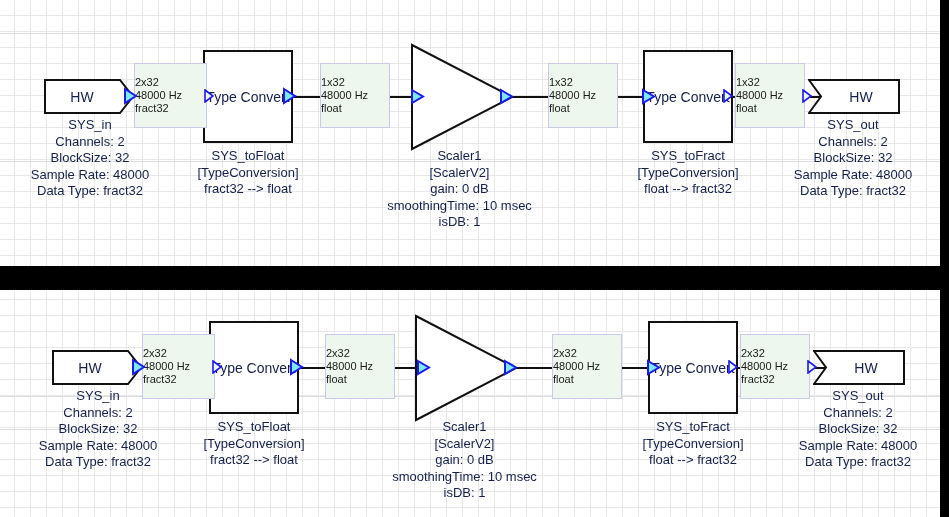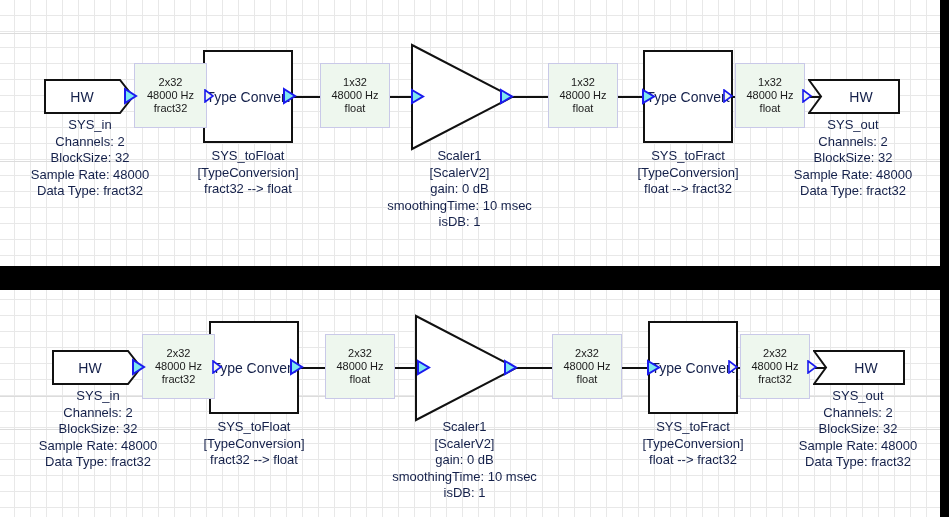--- a/index.html
+++ b/index.html
@@ -35,21 +35,21 @@
   .hw-out svg{display:block;}
   .hw-out .t{position:absolute;left:14px;right:0;top:50%;transform:translateY(-50%);
     text-align:center;font-size:14px;color:#14204a;}
 
   
   .amp{position:absolute;}
   .amp svg{display:block;}
 
   
   .sig{position:absolute;background:#eef7ee;border:1px solid #c9c9e8;box-sizing:border-box;
-    display:flex;flex-direction:column;justify-content:center;align-items:center;
+    display:flex;flex-direction:column;justify-content:center;
     font-size:11px;color:#1a1a1a;line-height:13px;z-index:12;}
   .sig span{display:block;white-space:nowrap;}
 
   
   .port{position:absolute;z-index:20;}
   .port svg{display:block;}
 
   
   .cap{position:absolute;text-align:center;font-size:13px;line-height:16.5px;color:#14204a;
     white-space:nowrap;}

